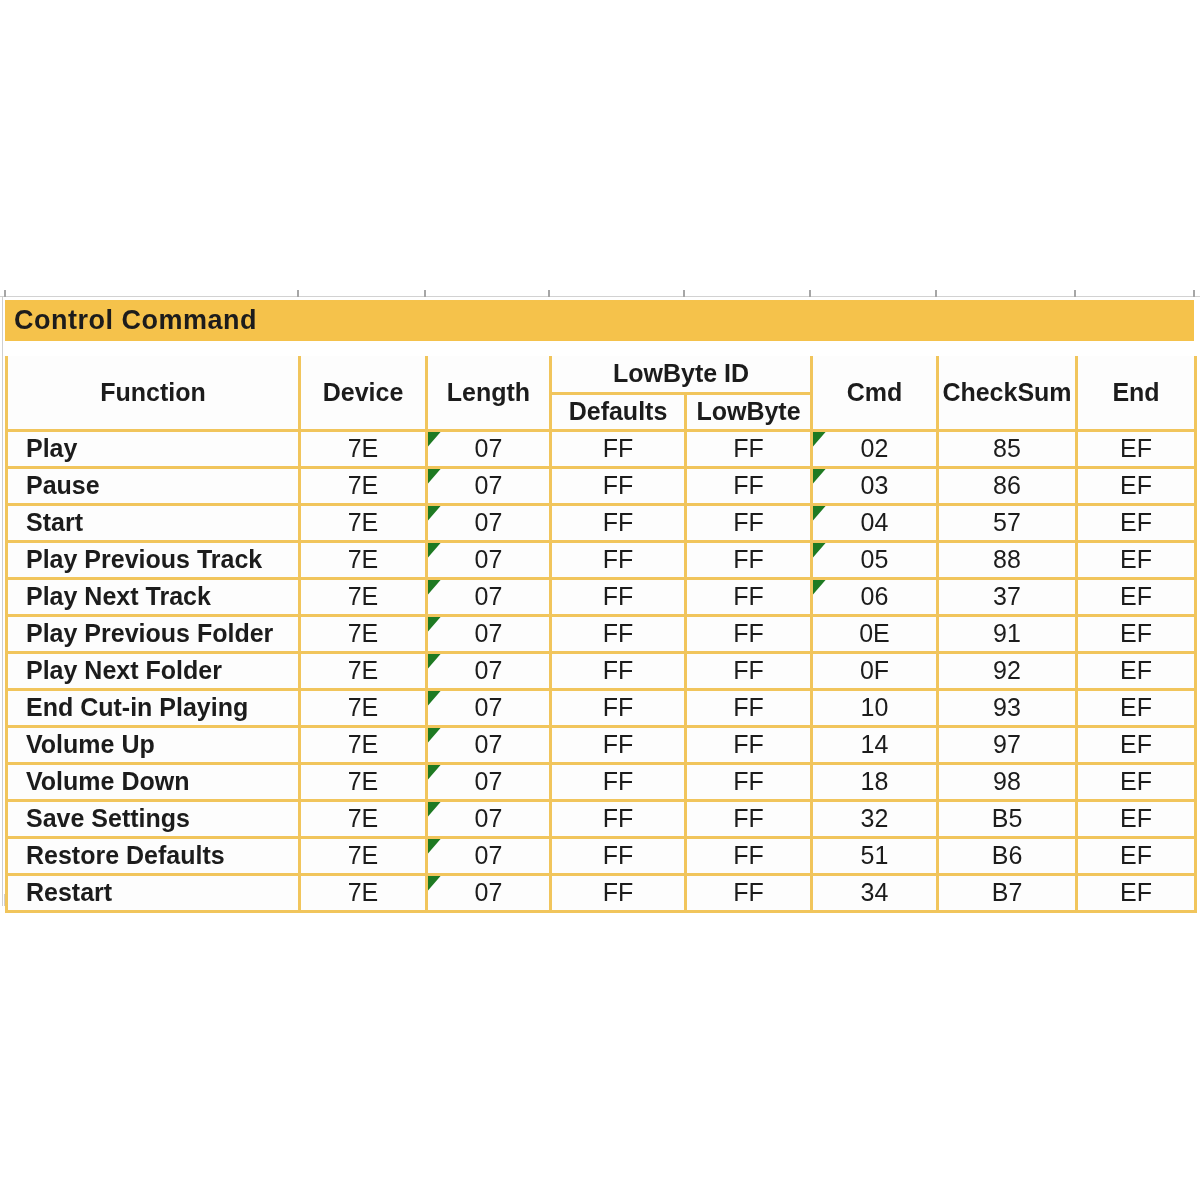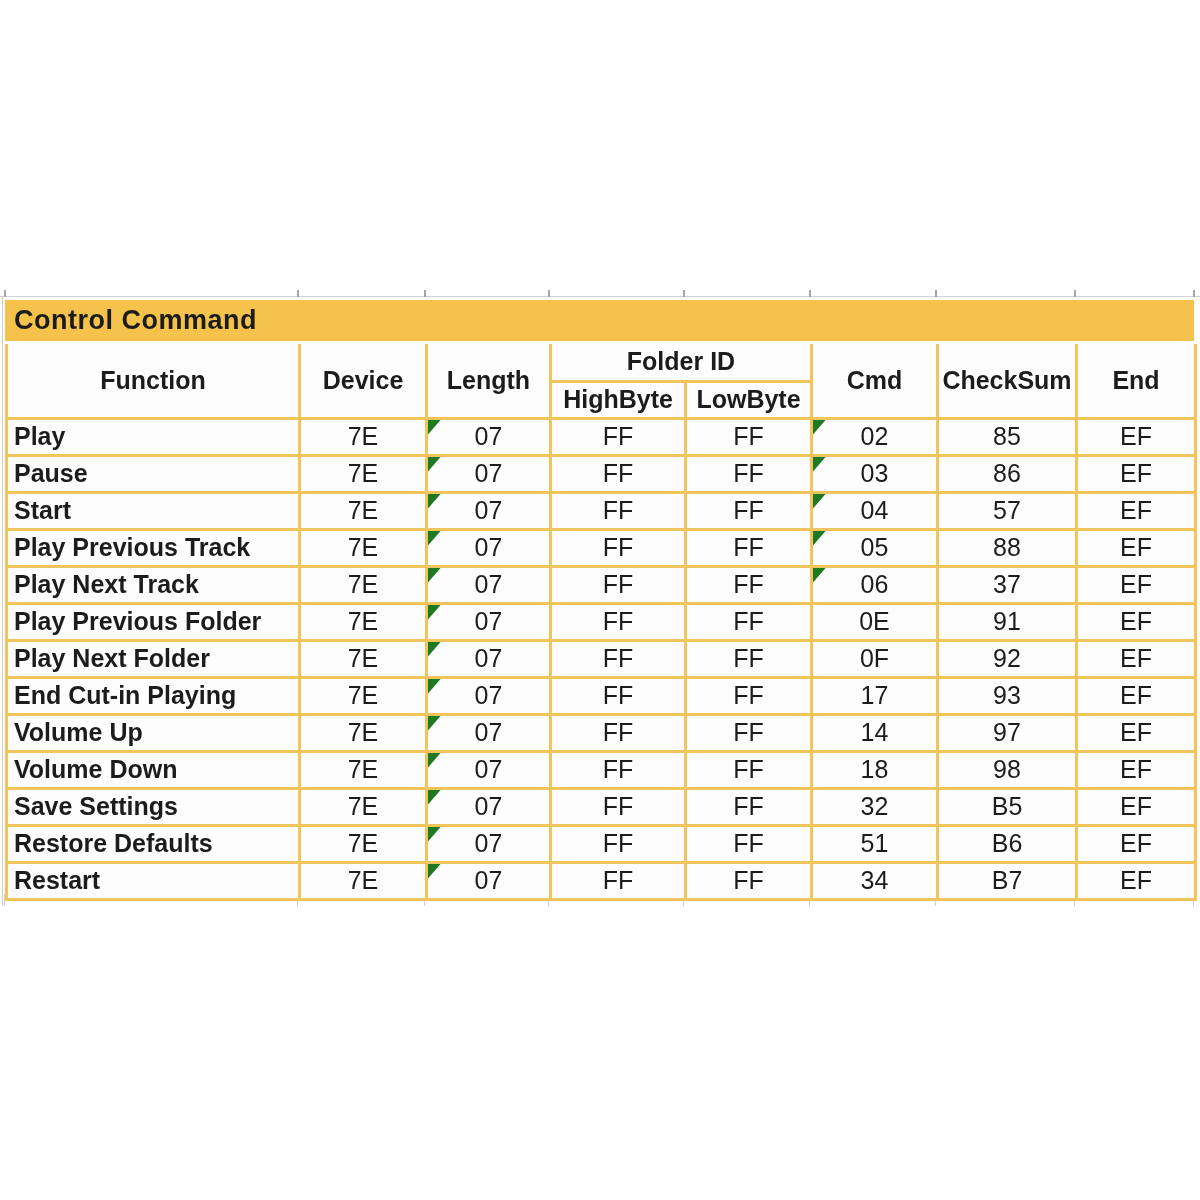--- a/index.html
+++ b/index.html
@@ -18,35 +18,35 @@
 
   
   .top-gridline{position:absolute;left:0;top:296px;width:1200px;height:1px;background:var(--faint);}
   .tick-top{position:absolute;top:290px;width:2px;height:7px;background:var(--tick);}
   .tick-bottom{position:absolute;top:894px;width:1px;height:12px;background:#CFCFCF;}
   .left-gridline{position:absolute;left:2px;top:296px;width:1px;height:610px;background:#CFCFCF;}
 
   .table-block{position:absolute;left:5px;top:300px;width:1189px;}
 
   .title-bar{height:41px;background:var(--title-bar-bg);display:flex;align-items:center;
-    padding-left:9px;margin-bottom:3px;}
+    padding-left:9px;margin-bottom:15px;}
   .title-bar .t{font-size:27px;font-weight:bold;letter-spacing:.5px;}
 
   table{width:1189px;table-layout:fixed;border-collapse:collapse;background:var(--cell-bg);}
   col.c-fn{width:293px;} col.c-start{width:127px;} col.c-len{width:124px;}
   col.c-hb{width:135px;} col.c-lb{width:126px;} col.c-cmd{width:126px;}
   col.c-cs{width:139px;} col.c-end{width:119px;}
 
   th,td{border:3px solid var(--grid-border);background:var(--cell-bg);
     font-size:25px;text-align:center;vertical-align:middle;overflow:hidden;white-space:nowrap;}
   thead tr:first-child th{border-top:none;}
   th{font-weight:bold;}
   thead tr{height:37px;}
   tbody tr{height:37px;}
-  td.fn{text-align:left;padding-left:6px;font-weight:bold;}
+  td.fn{text-align:left;padding-left:18px;font-weight:bold;}
   td{position:relative;}
   .tri{position:absolute;left:0;top:0;width:13px;height:15px;background:var(--tri-green);
     clip-path:polygon(0 0,100% 0,0 100%);display:none;}
   .tri.on{display:block;}
 </style>
 </head>
 <body>
 
 <div class="canvas">
 
@@ -88,27 +88,27 @@
         <col class="c-lb">
           <col class="c-cmd">
           <col class="c-cs">
           <col class="c-end">
       </colgroup>
       <thead>
         <tr>
           <th rowspan="2">Function</th>
           <th rowspan="2">Device</th>
           <th rowspan="2">Length</th>
-          <th colspan="2">Folder ID</th>
+          <th colspan="2">LowByte ID</th>
           <th rowspan="2">Cmd</th>
           <th rowspan="2">CheckSum</th>
           <th rowspan="2">End</th>
         </tr>
         <tr>
-          <th>HighByte</th>
+          <th>Defaults</th>
           <th>LowByte</th>
         </tr>
       </thead>
       <tbody id="tbody">
   <tr>
     <td class="fn">Play</td>
     <td>7E</td>
     <td><span class="tri on"></span>07</td>
     <td>FF</td>
     <td>FF</td>
@@ -182,21 +182,21 @@
     <td>92</td>
     <td>EF</td>
   </tr>
 
   <tr>
     <td class="fn">End Cut-in Playing</td>
     <td>7E</td>
     <td><span class="tri on"></span>07</td>
     <td>FF</td>
     <td>FF</td>
-    <td>17</td>
+    <td>10</td>
     <td>93</td>
     <td>EF</td>
   </tr>
 
   <tr>
     <td class="fn">Volume Up</td>
     <td>7E</td>
     <td><span class="tri on"></span>07</td>
     <td>FF</td>
     <td>FF</td>

